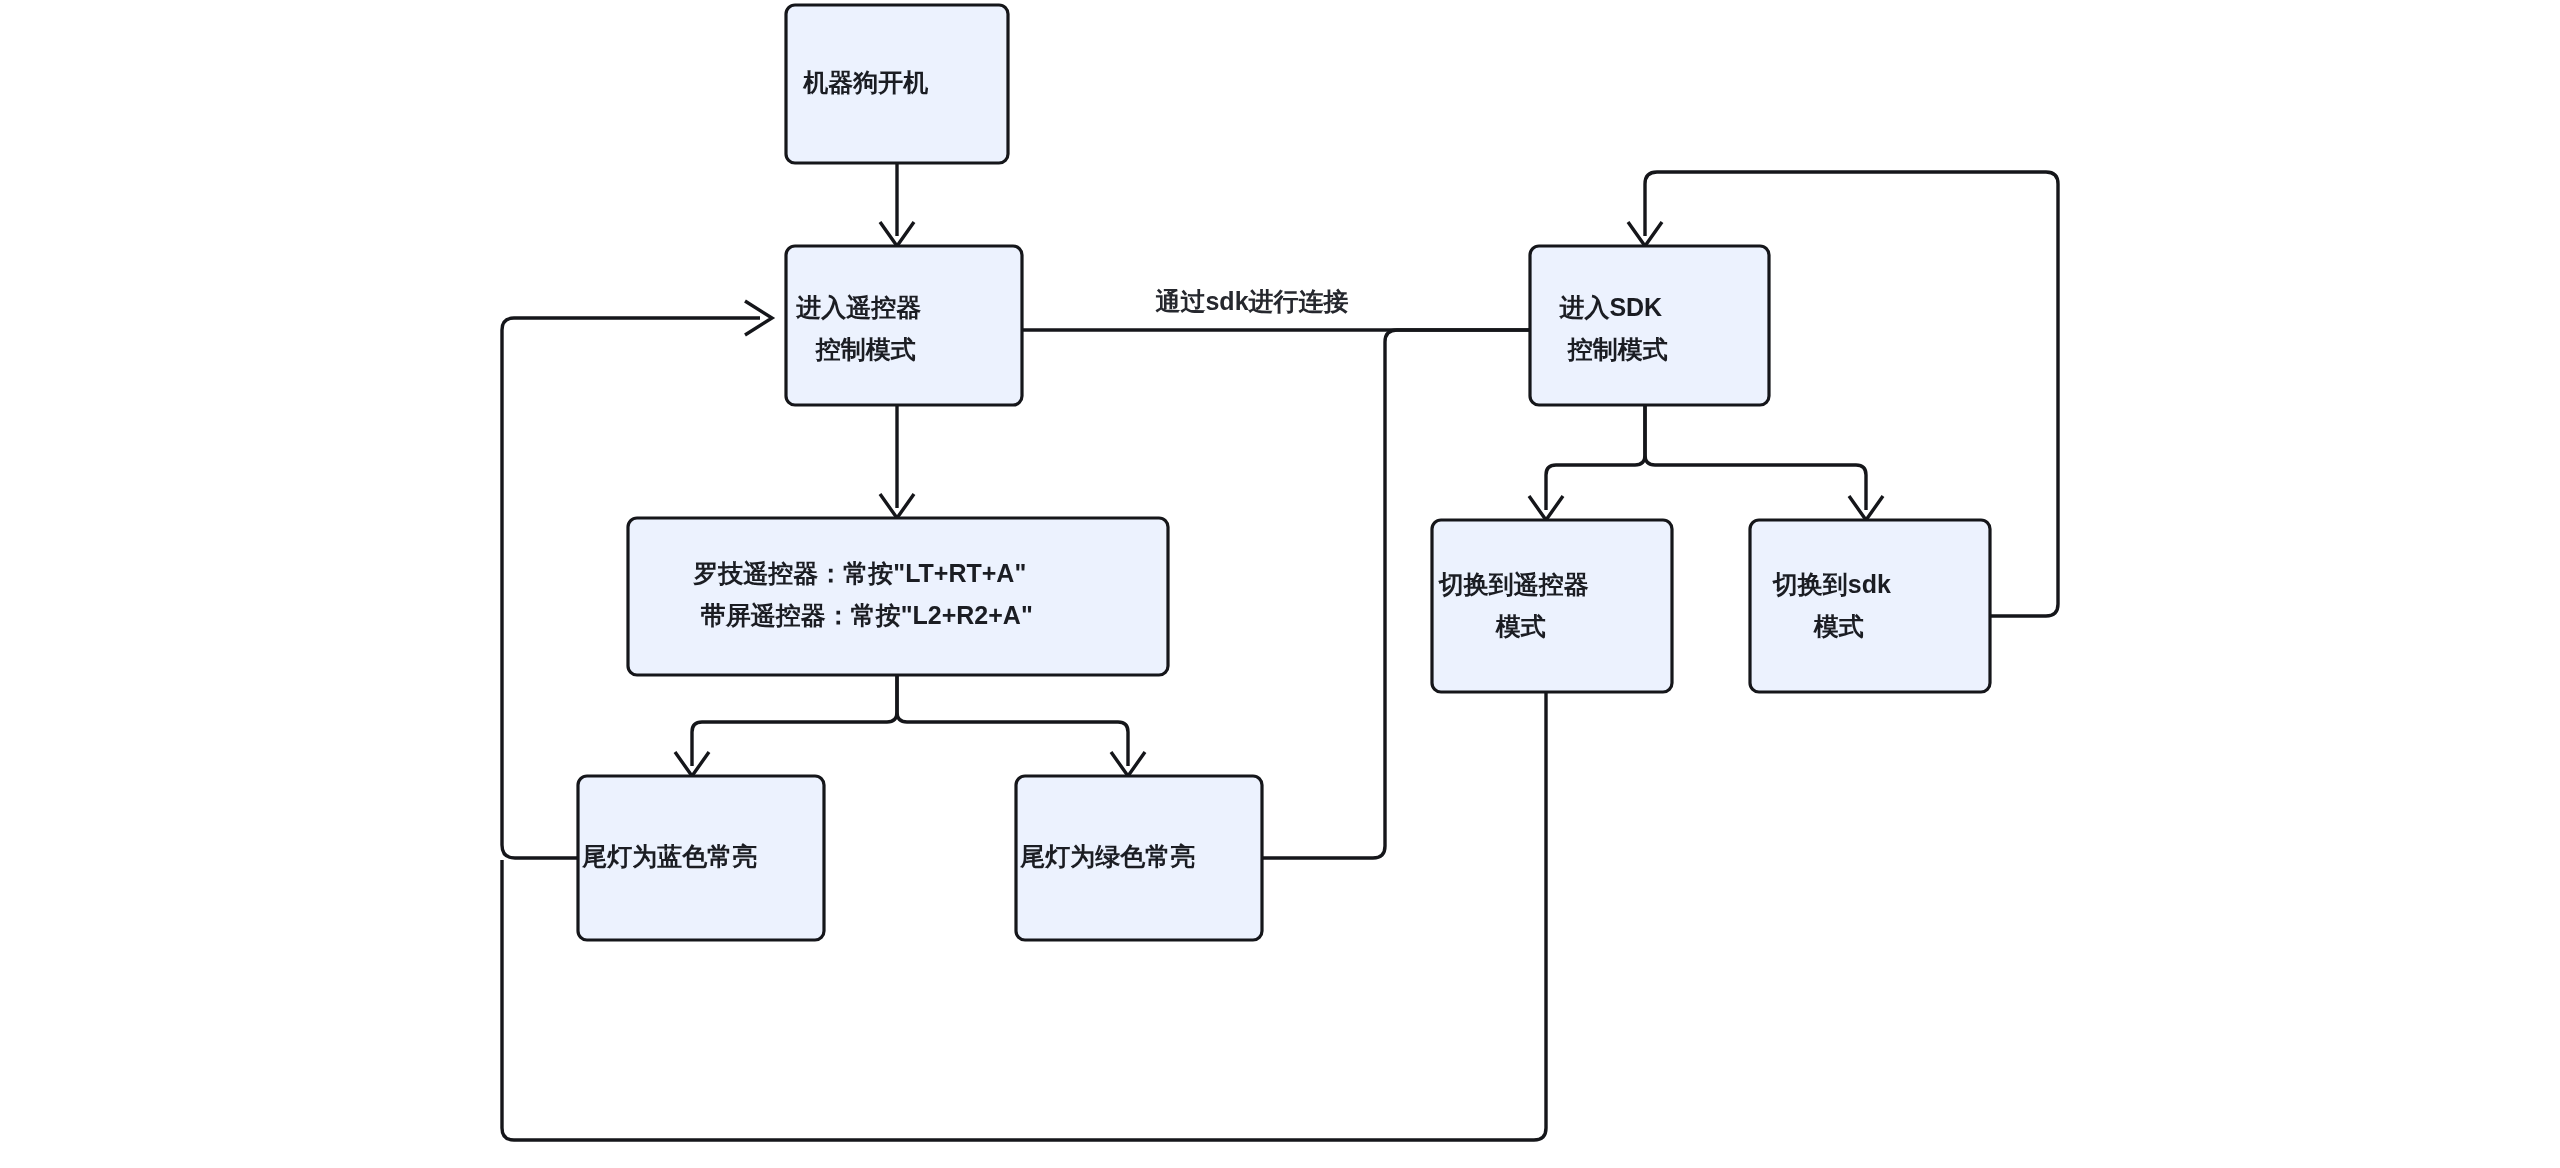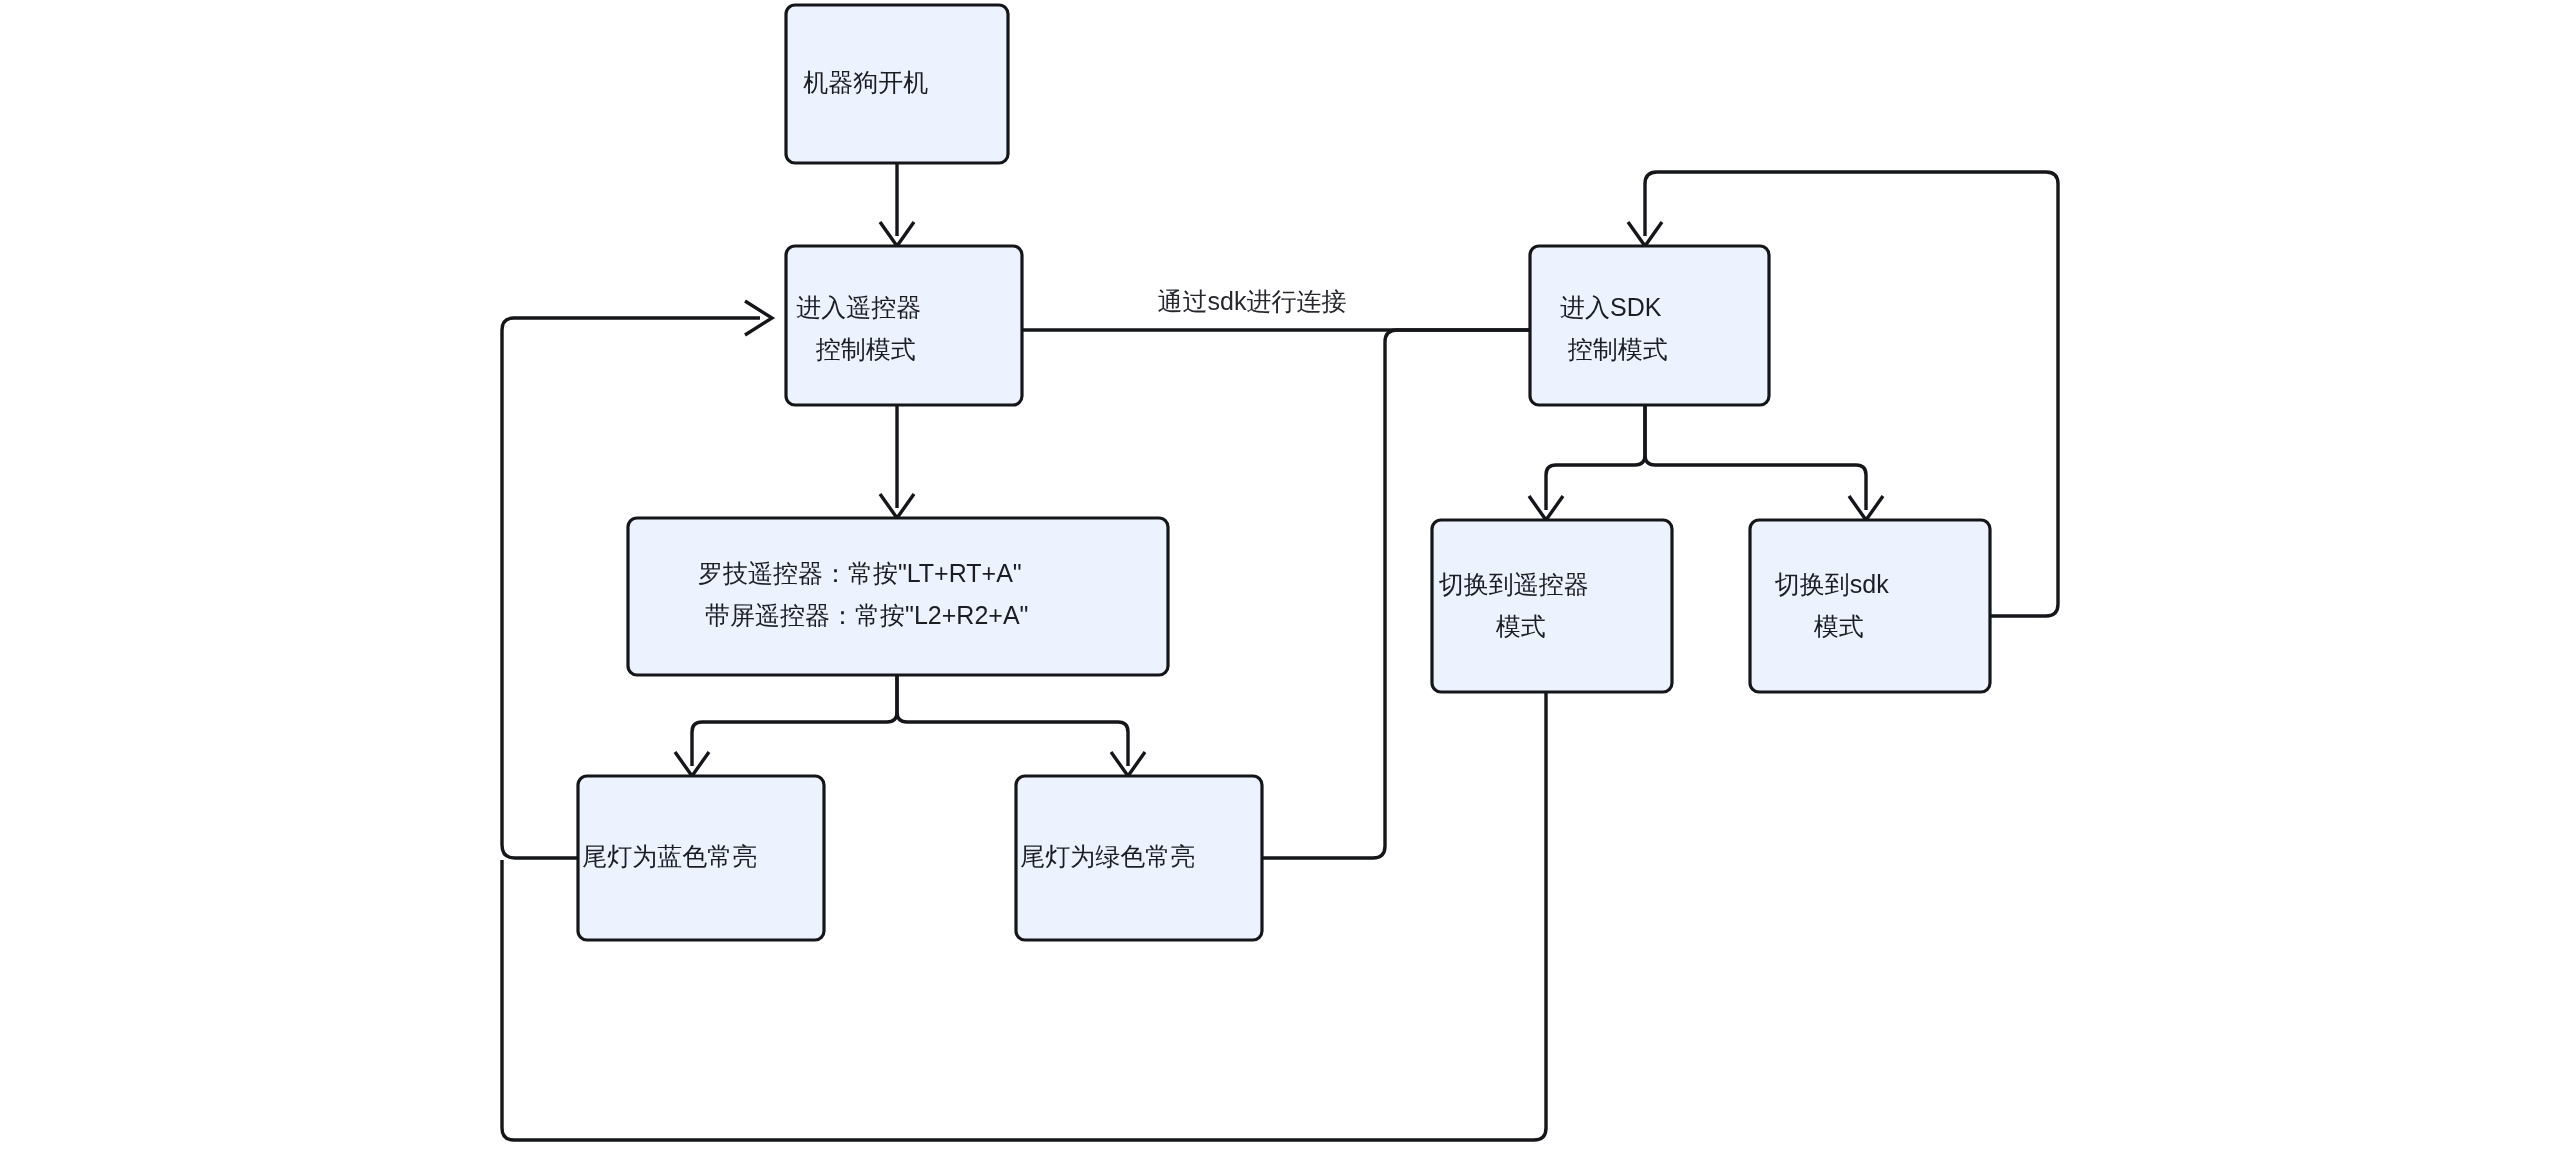--- a/index.html
+++ b/index.html
@@ -11,20 +11,21 @@
     width: 2560px;
     height: 1168px;
     font-family: "Liberation Sans", "DejaVu Sans", sans-serif;
     overflow: hidden;
   }
   #diagram-root {
     position: relative;
     width: 2560px;
     height: 1168px;
     background: #ffffff;
+    font-weight: bold;
   }
   svg#flow-svg {
     position: absolute;
     top: 0;
     left: 0;
     width: 2560px;
     height: 1168px;
   }
   .node-box {
     fill: #ecf2fe;

